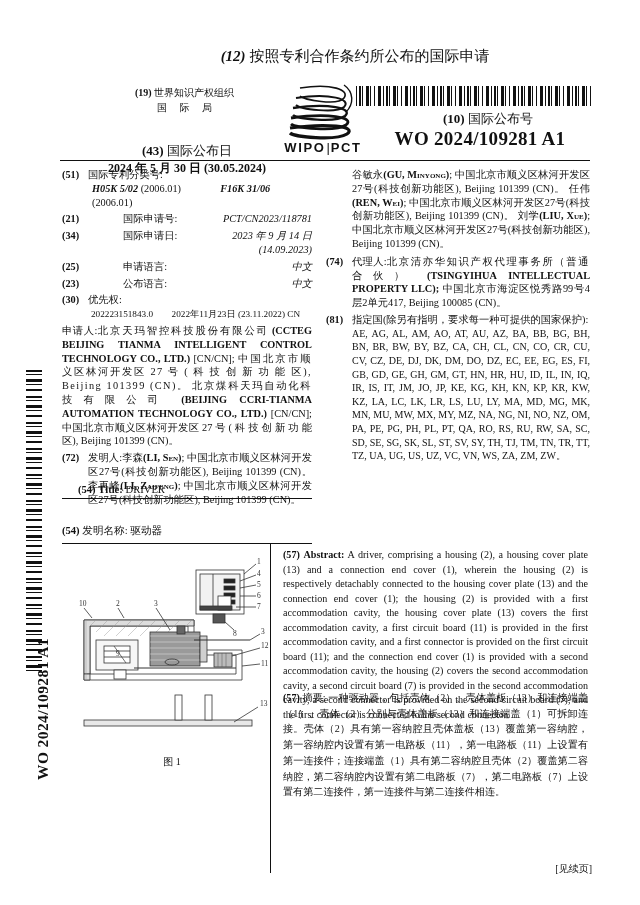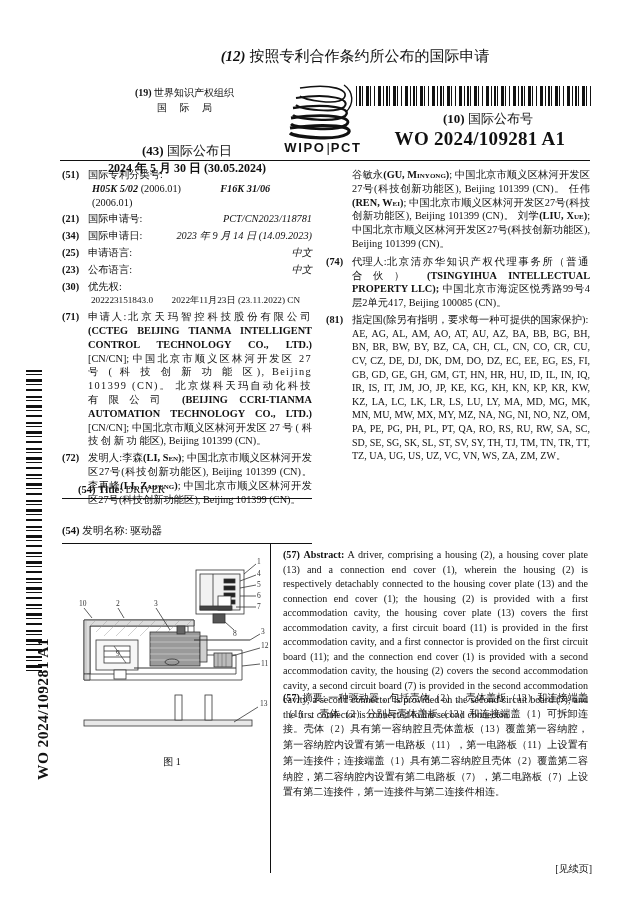--- a/index.html
+++ b/index.html
@@ -97,21 +97,21 @@
   
   .col{position:absolute;font-size:10.3px;line-height:1.34;}
   .col-left{left:62px;top:168px;width:250px;}
   .col-right{left:326px;top:168px;width:264px;}
 
   .fld{display:flex;margin-bottom:3px;}
   .fld .num{flex:0 0 26px;font-weight:bold;}
   .fld .body{flex:1 1 auto;}
 
   .row2{display:flex;justify-content:space-between;}
-  .lbl{white-space:nowrap;}
+  .lbl{white-space:nowrap;margin-left:35px;}
   .val{text-align:right;font-style:italic;}
   .ipc{font-weight:bold;font-style:italic;}
   .en{font-weight:bold;font-variant:small-caps;}
   .just{text-align:justify;text-justify:inter-character;}
   .wide{letter-spacing:1.4px;}
   .tiny{font-size:9.2px;}
   .codes{text-align:justify;font-size:10px;line-height:1.36;}
 
   
   .rule-title-top{
@@ -266,21 +266,20 @@
         <span class="tiny" style="display:inline-block;padding-left:3px;">
           <span>202223151843.0</span>
           <span style="display:inline-block;width:14px;"></span>
           <span>2022年11月23日 (23.11.2022)</span>
           <span>CN</span>
         </span>
       </span>
     </div>
 
     <div class="fld">
-      <span class="num">(71)</span>
       <span class="body just">
         <span>申请人:</span><span class="wide">北京天玛智控科技股份有限公司</span>
         <span class="en">(CCTEG BEIJING TIANMA INTELLIGENT CONTROL TECHNOLOGY CO., LTD.)</span>
         <span>[CN/CN];</span>
         <span class="wide">中国北京市顺义区林河开发区 27 号 ( 科 技 创 新 功 能 区), Beijing 101399 (CN)。</span>
         <span class="wide">北京煤科天玛自动化科技有限公司</span>
         <span class="en">(BEIJING CCRI-TIANMA AUTOMATION TECHNOLOGY CO., LTD.)</span>
         <span>[CN/CN];</span>
         <span>中国北京市顺义区林河开发区 27 号 ( 科 技 创 新 功 能区), Beijing 101399 (CN)。</span>
       </span>

